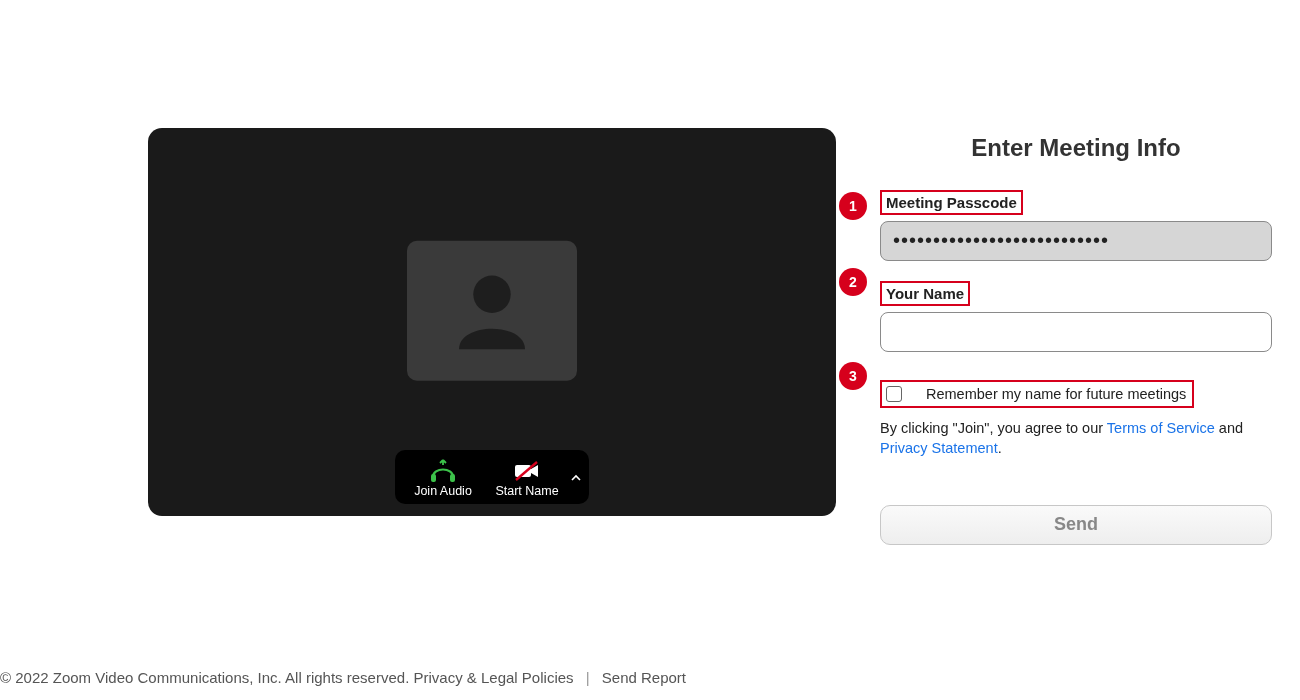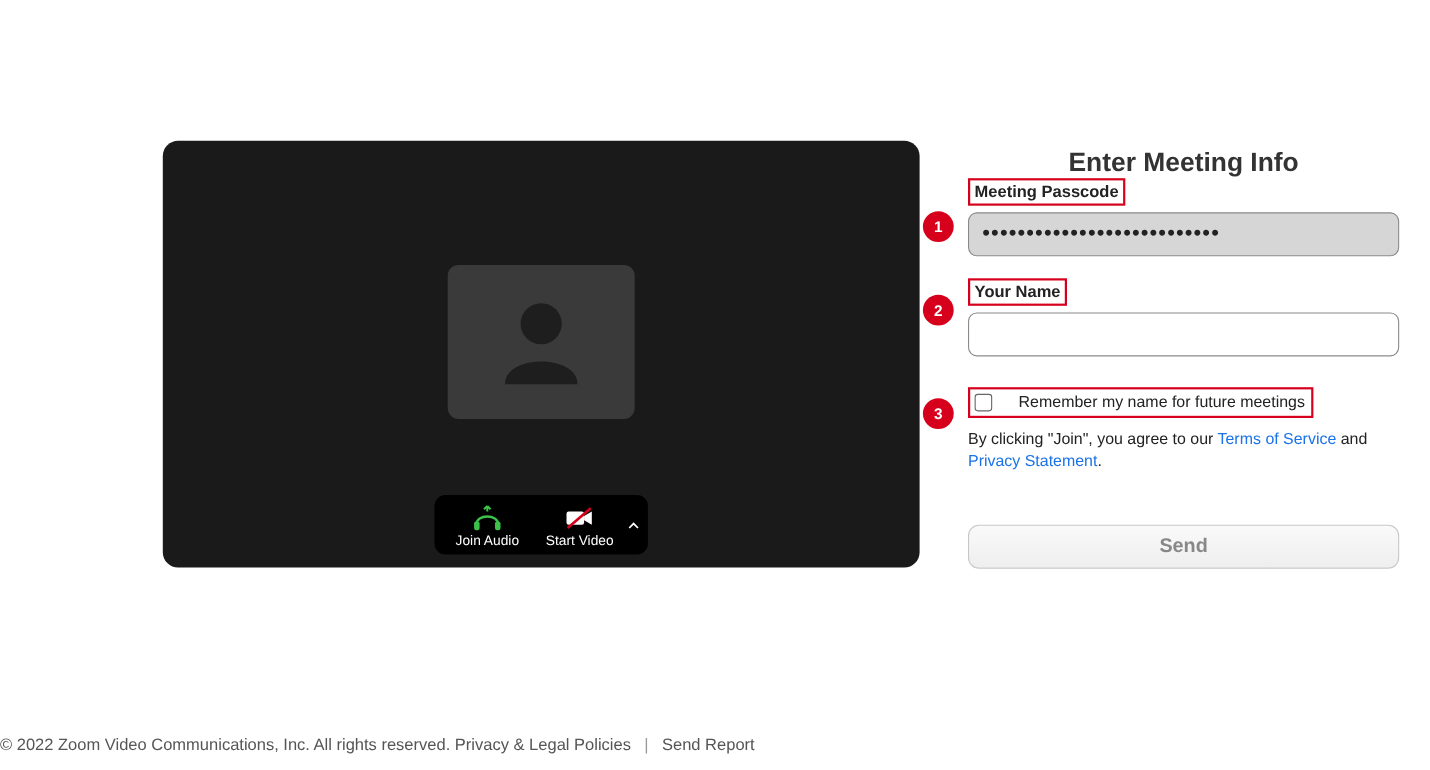--- a/index.html
+++ b/index.html
@@ -44,21 +44,21 @@
     width: 14px; display:flex; align-items:center; justify-content:center;
     color: #fff; font-size: 12px; cursor: pointer;
   }
 
   
   .form {
     position: absolute; left: 880px; top: 134px; width: 392px;
   }
   .form h2 {
     font-size: 24px; font-weight: 700; color: #333;
-    text-align: center; 
+    text-align: center; margin-bottom: 28px;
   }
   .field-label {
     font-size: 15px; font-weight: 600; color: #222;
     display: inline-block; padding: 2px 4px;
   }
   .hl { border: 2px solid #d6001c; }
   .label-row { margin-bottom: 6px; }
   .input {
     width: 100%; height: 40px; border: 1px solid #8a8a8a;
     border-radius: 8px; padding: 0 12px; font-size: 14px;
@@ -128,21 +128,21 @@
         <span>Join Audio</span>
       </div>
       <div class="ctl">
         <div class="ic">
           <svg width="30" height="24" viewBox="0 0 30 24">
             <rect x="3" y="6" width="16" height="12" rx="2" fill="#fff"></rect>
             <path d="M19 10 L26 6 L26 18 L19 14 Z" fill="#fff"></path>
             <line x1="4" y1="21" x2="25" y2="3" stroke="#d6001c" stroke-width="2.4"></line>
           </svg>
         </div>
-        <span>Start Video</span>
+        <span>Start Name</span>
       </div>
       <div class="caret">
         <svg width="10" height="10" viewBox="0 0 10 10">
           <path d="M1 7 L5 3 L9 7" stroke="#fff" stroke-width="1.6" fill="none"></path>
         </svg>
       </div>
     </div>
   </div>
 
   <div class="badge" style="left:839px; top:192px;">1</div>

